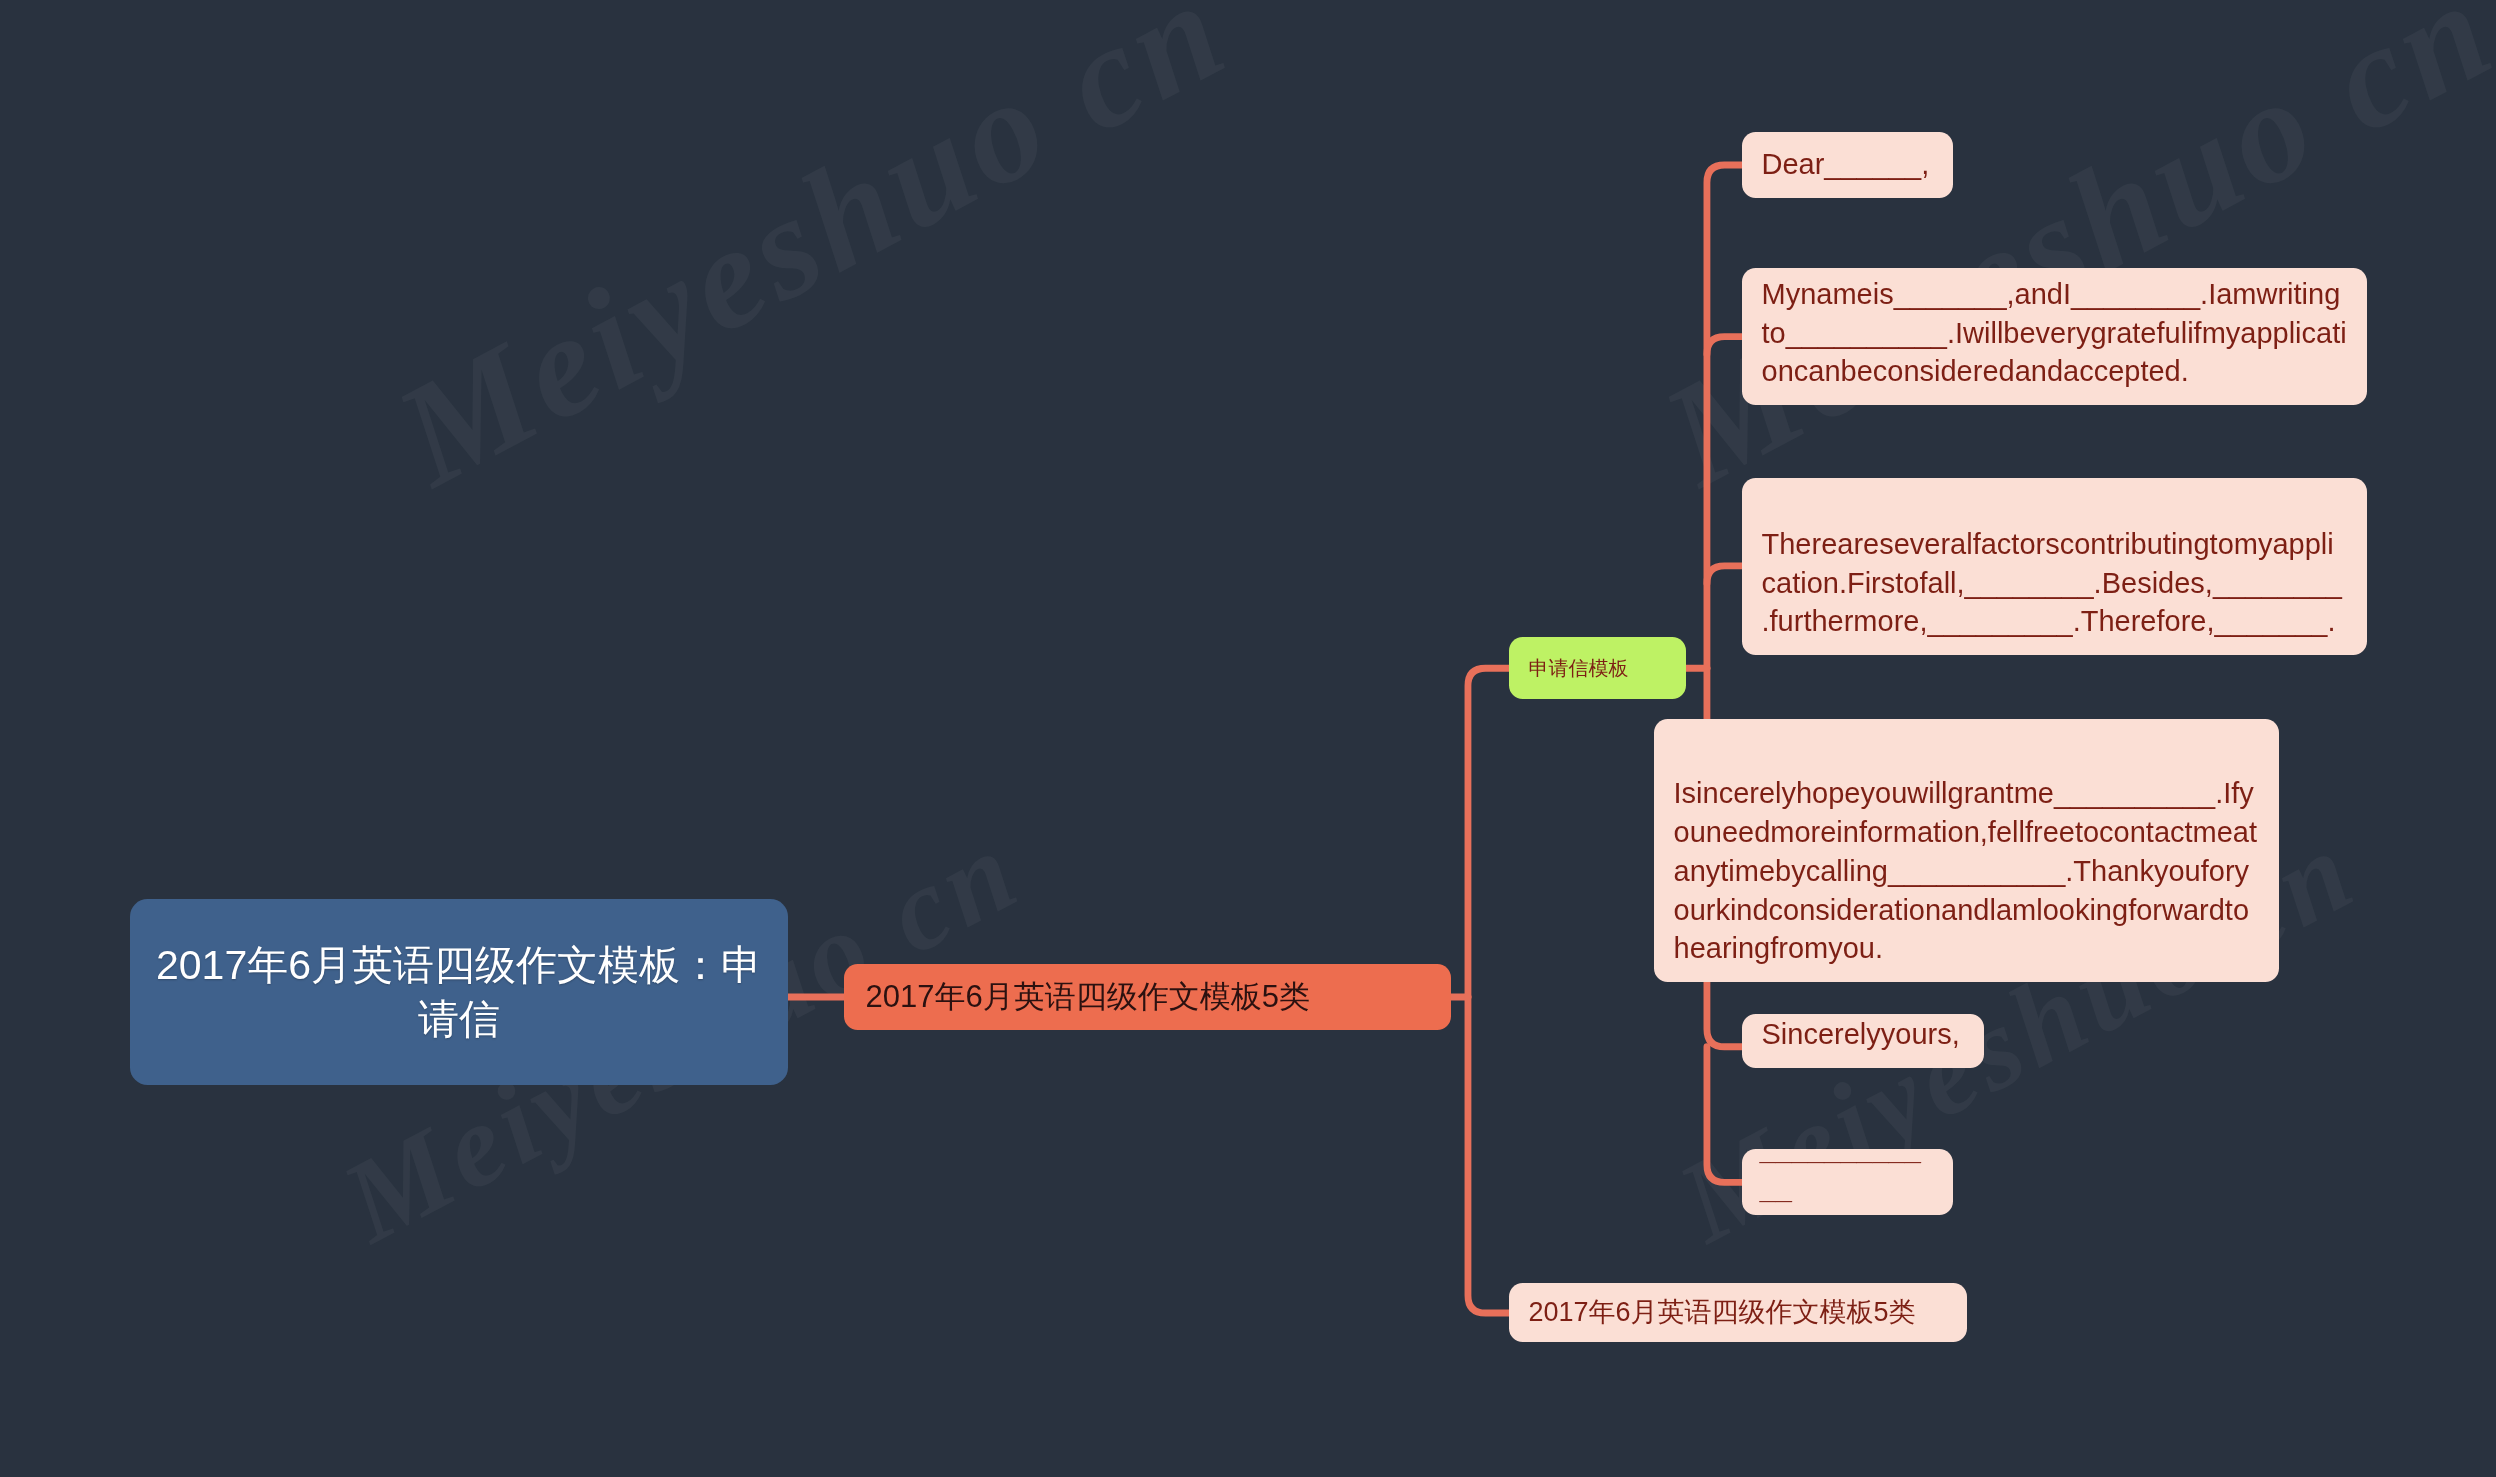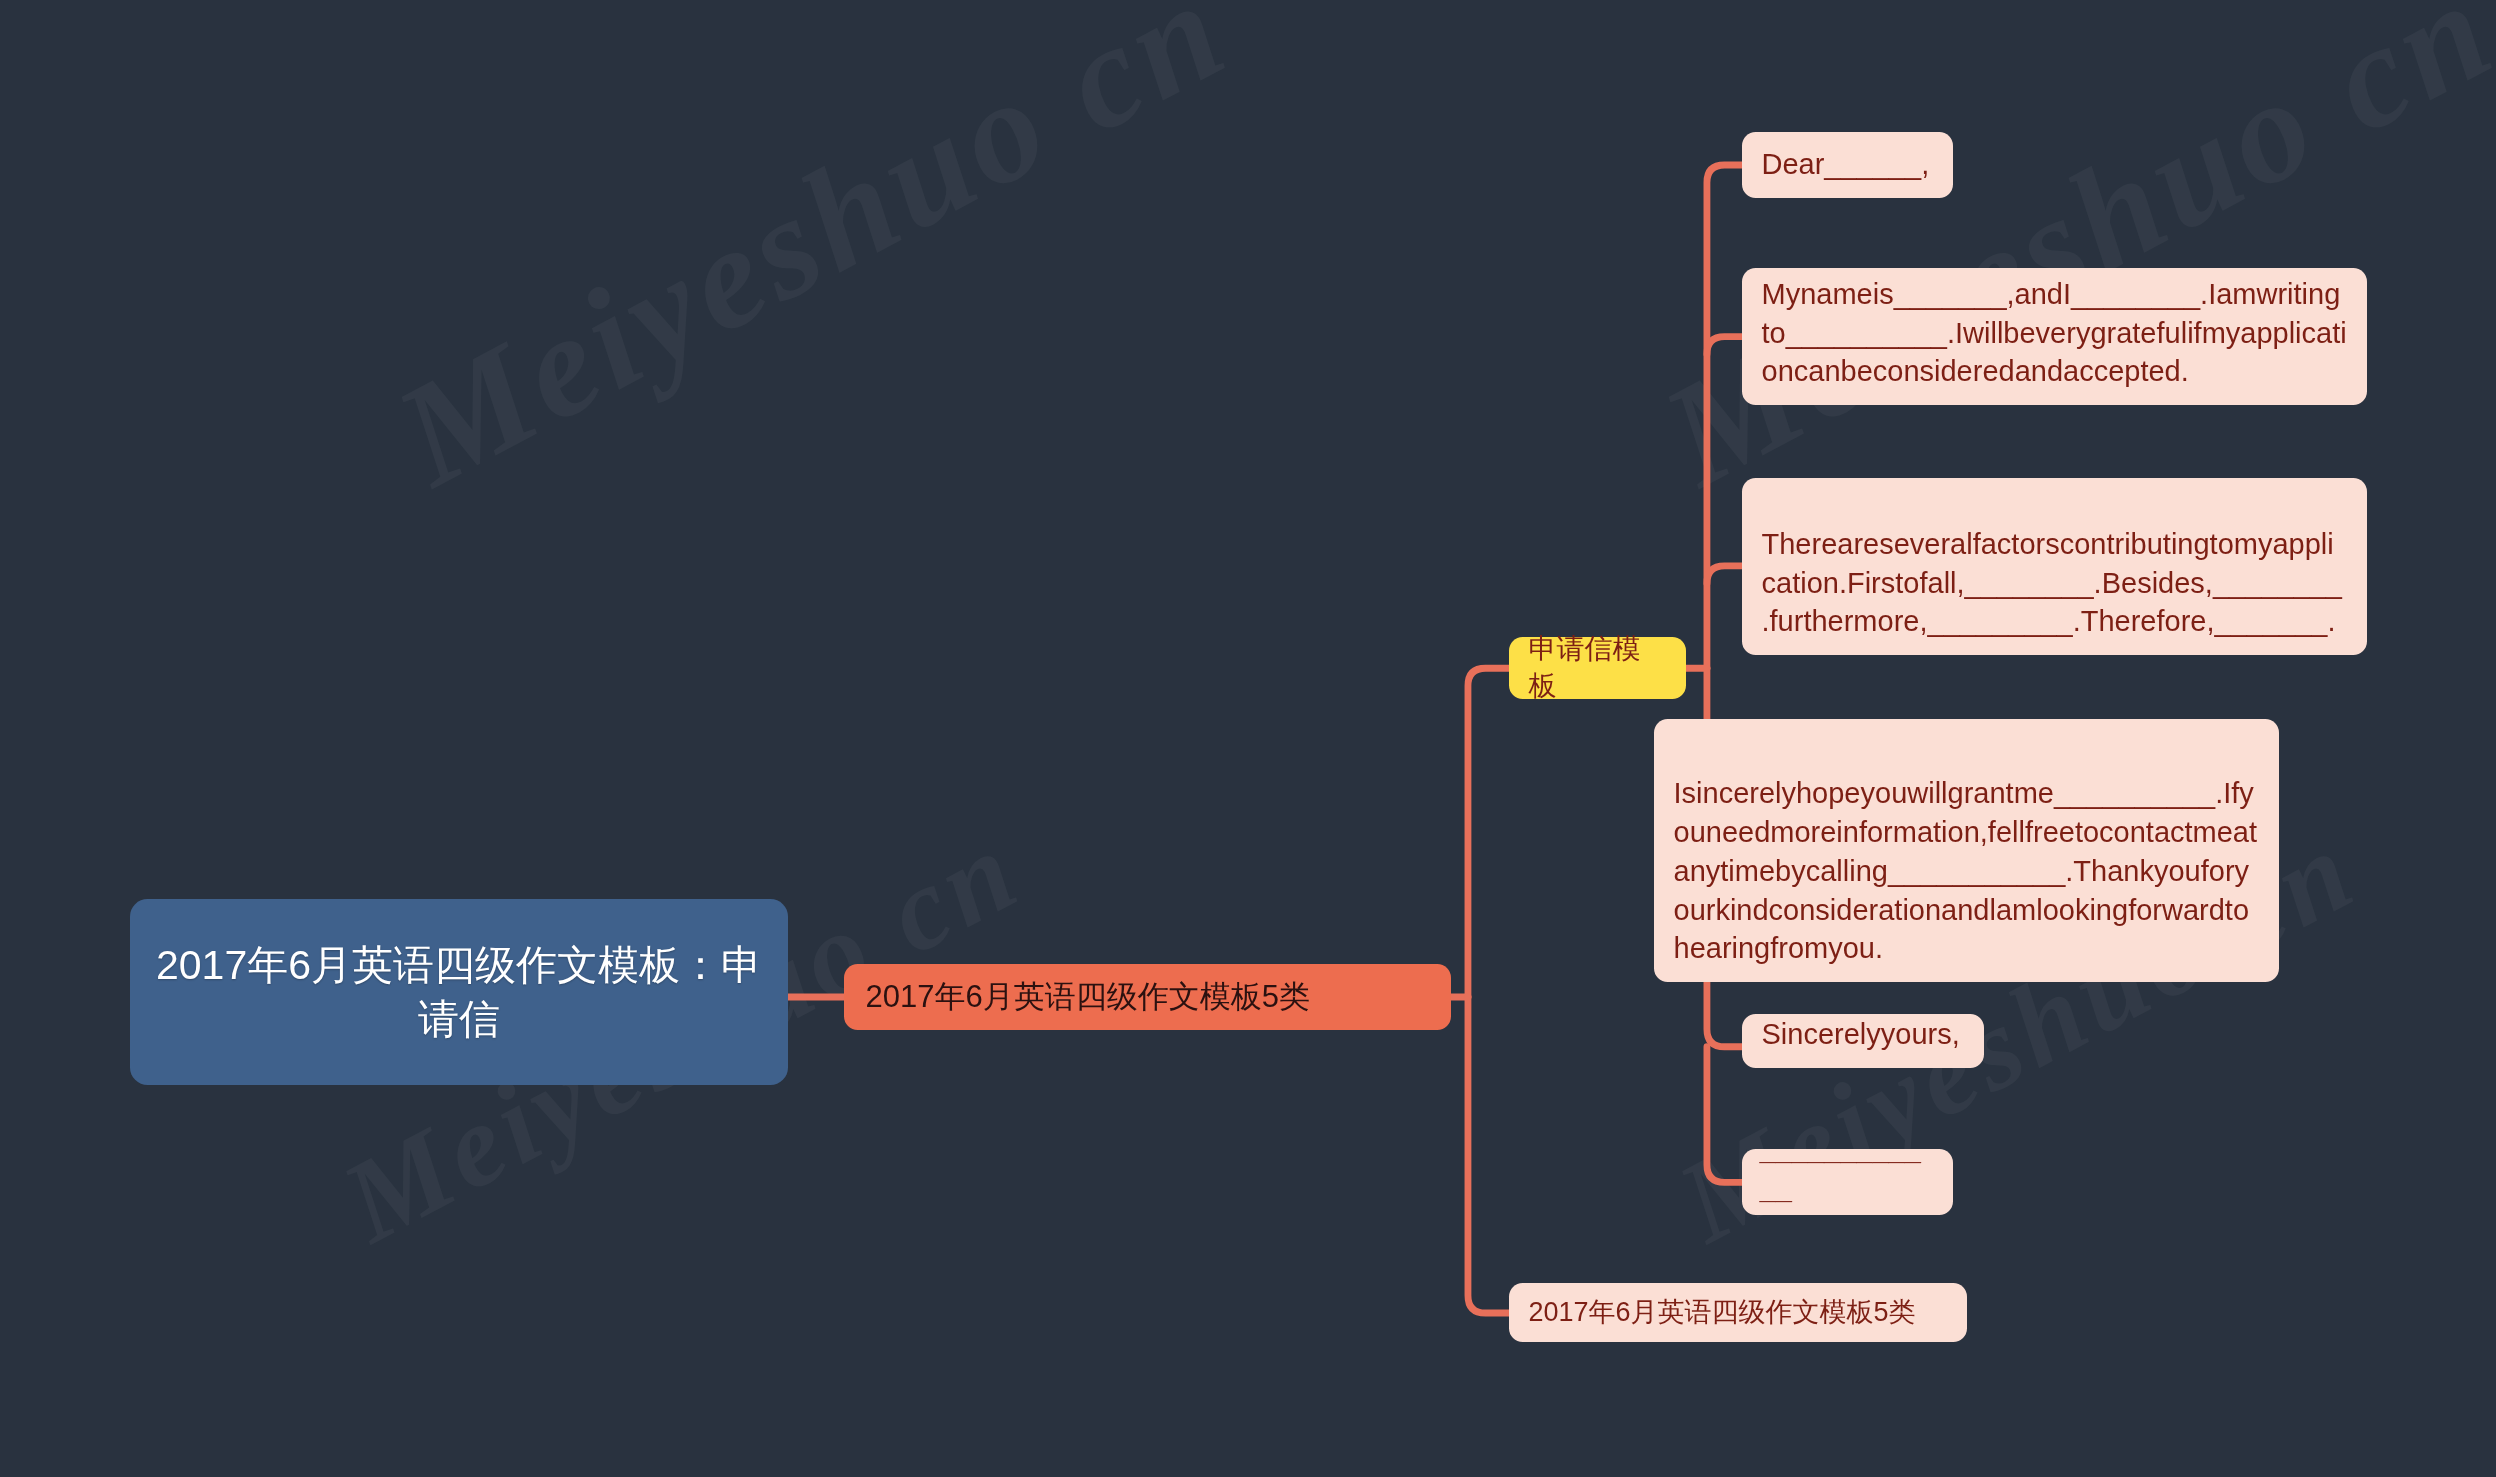--- a/index.html
+++ b/index.html
@@ -83,23 +83,23 @@
     background: #ed6d4f;
     color: #2b1110;
     font-size: 31px;
     line-height: 1.3;
     padding: 13.7px 21.5px;
     justify-content: flex-start;
     border-radius: 13.7px;
   }
 
   .node-sub {
-    background: #fde047;
+    background: #bef264;
     color: #7d1f14;
-    font-size: 28px;
+    font-size: 20px;
     line-height: 1.32;
     padding: 12.7px 19.5px;
     border-radius: 13.7px;
   }
 
   .node-leaf {
     background: #fbdfd5;
     color: #7d1f14;
     font-size: 29px;
     line-height: 1.34;

